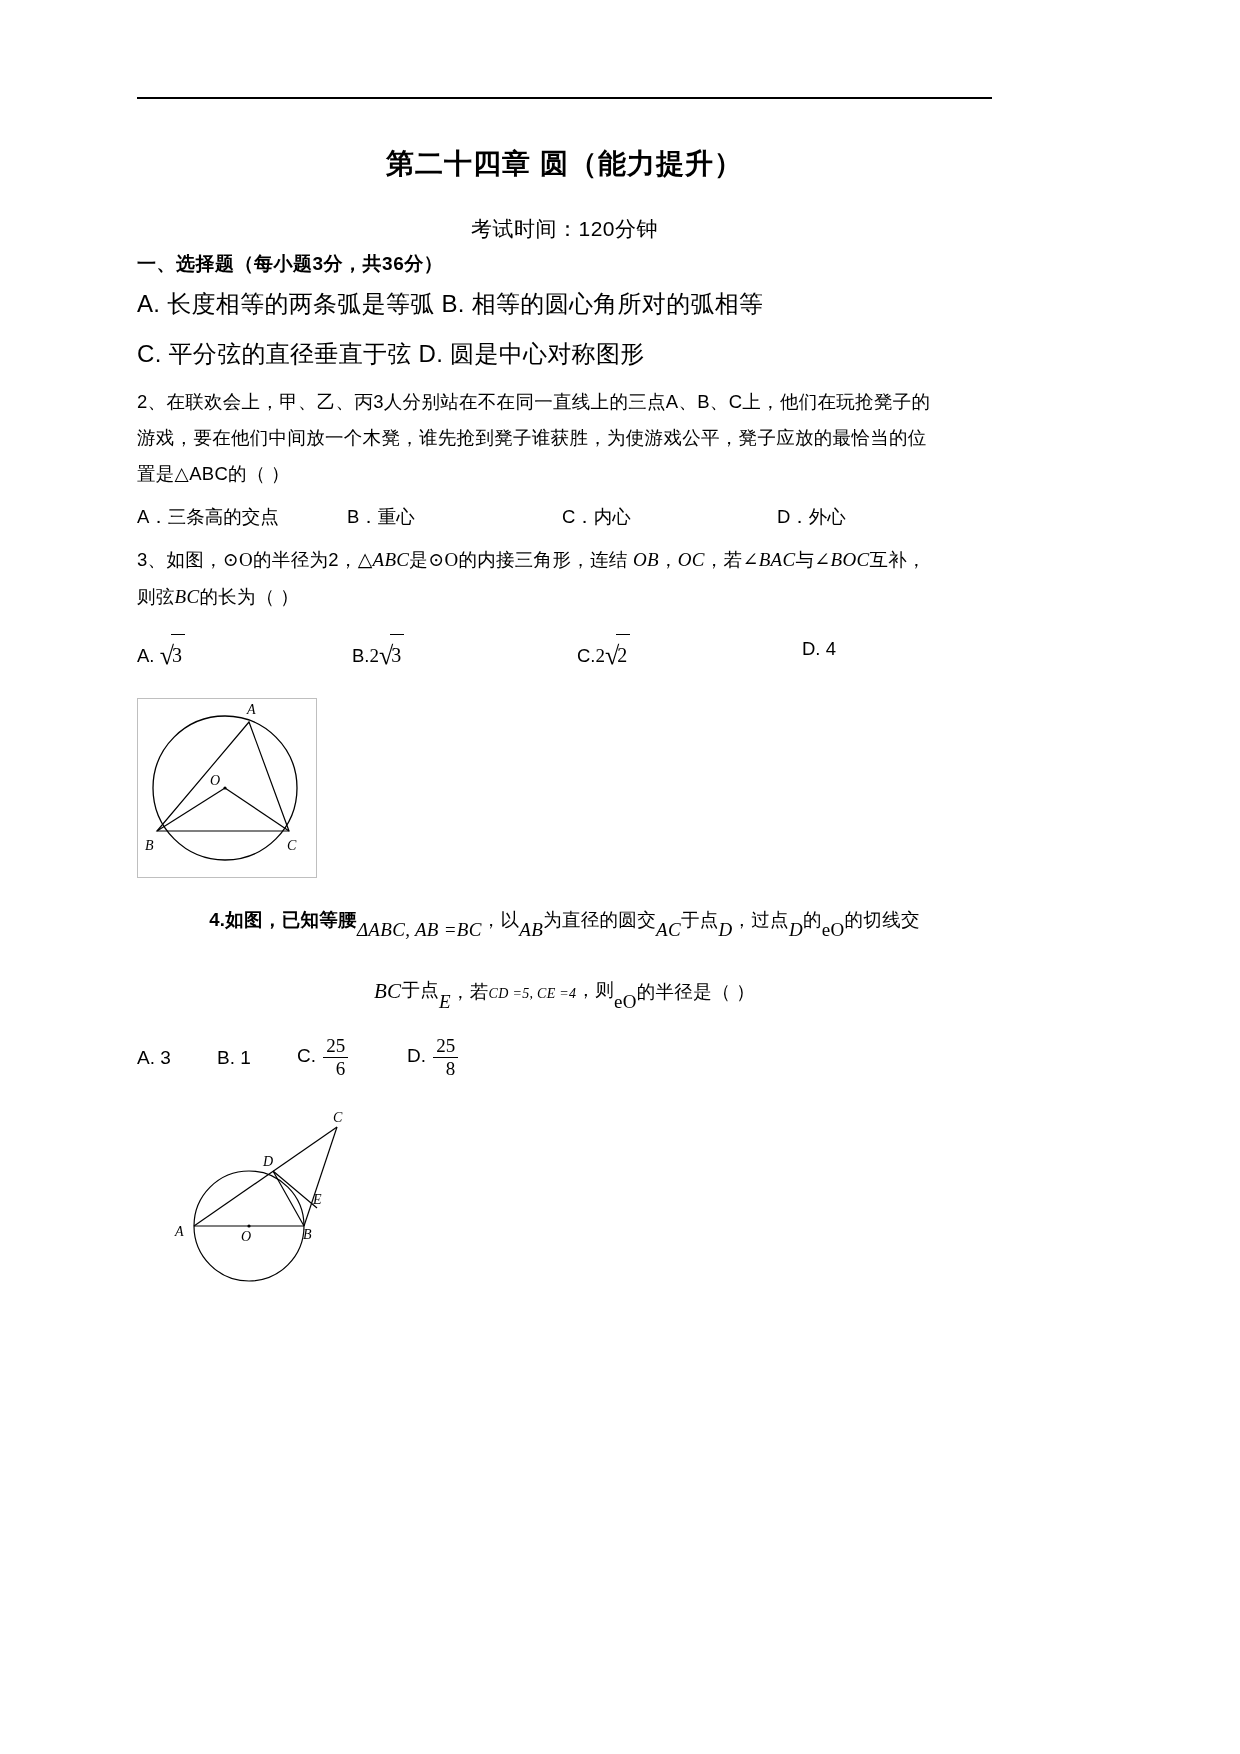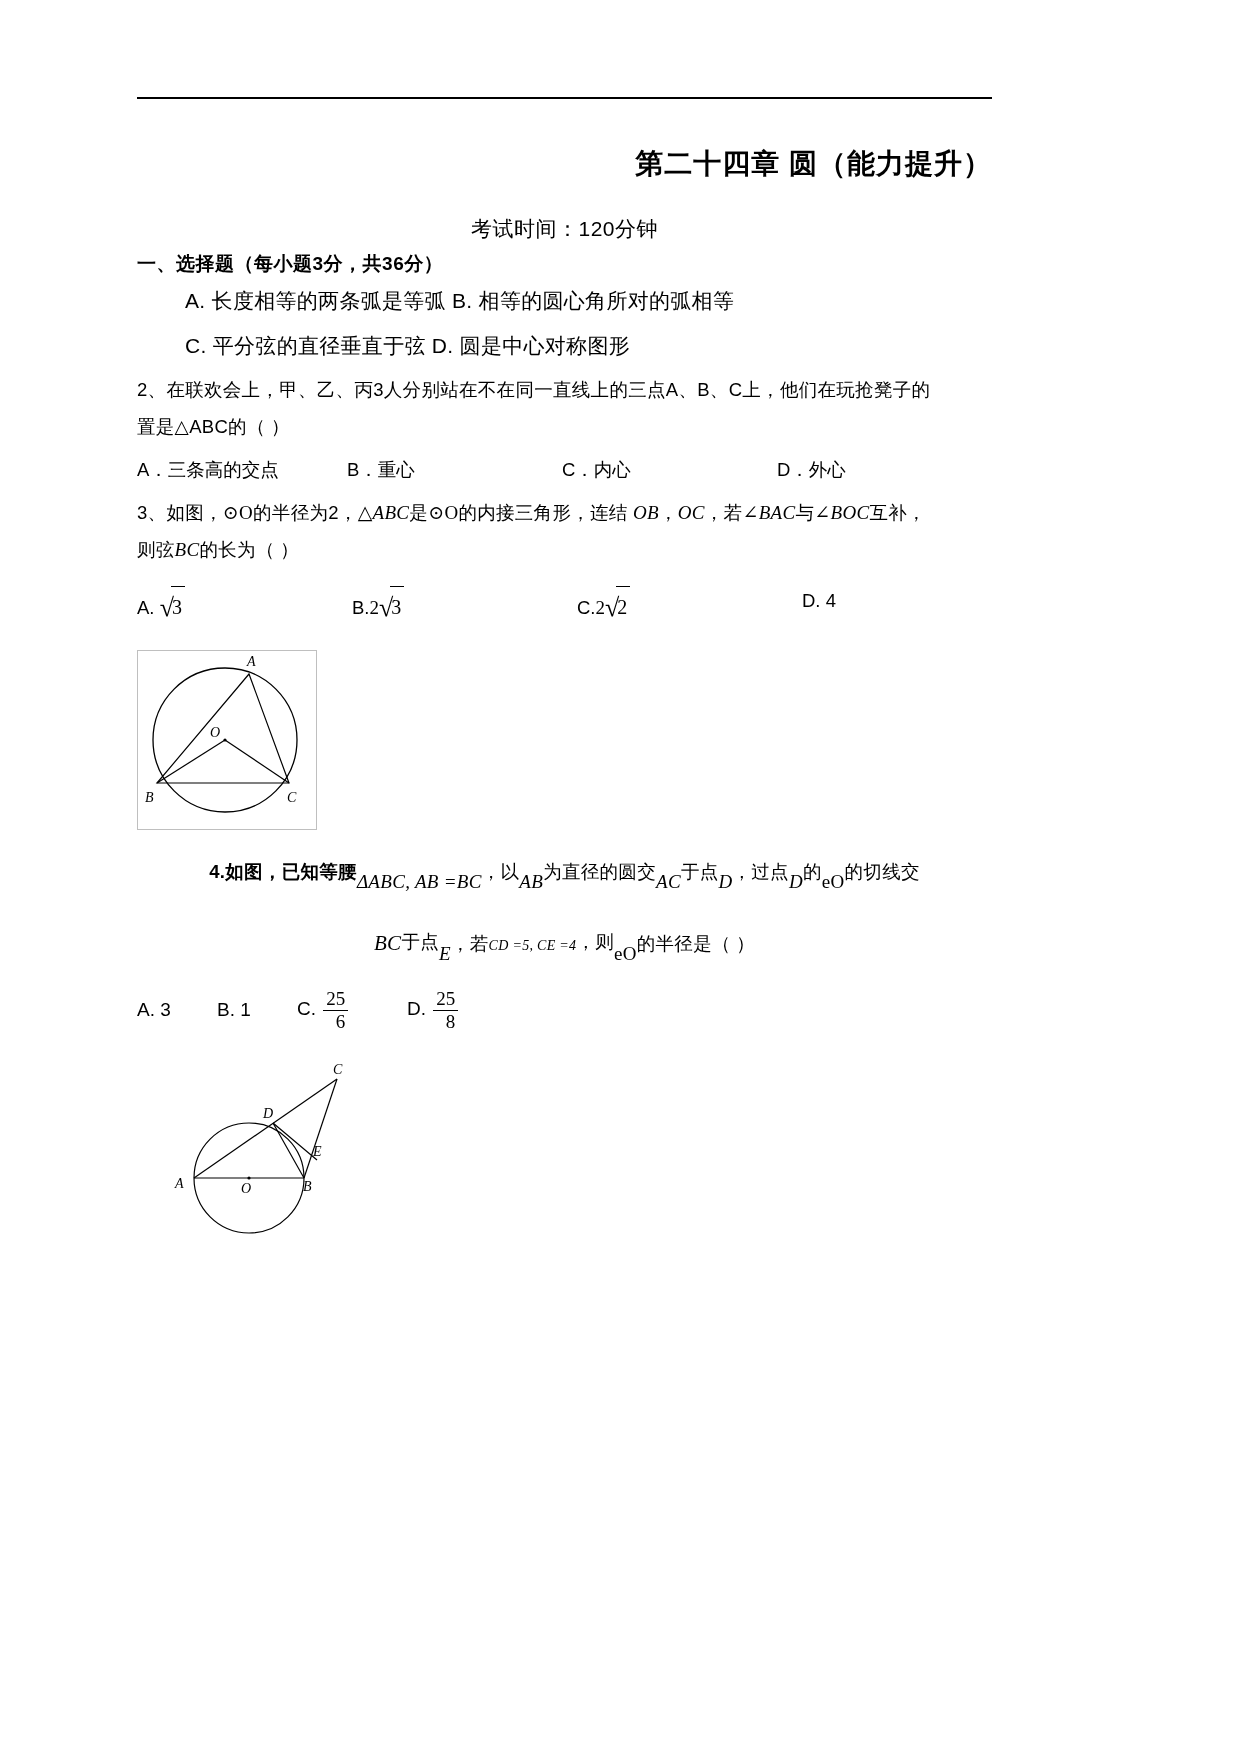--- a/index.html
+++ b/index.html
@@ -29,21 +29,21 @@
     width: 855px;
   }
   .hrule {
     margin-top: 97px;
     border: 0;
     border-top: 2px solid #000;
     width: 855px;
     height: 0;
   }
   .doc-title {
-    text-align: right;
+    text-align: center;
     font-weight: bold;
     font-size: 28px;
     letter-spacing: 1px;
     margin-top: 48px;
     line-height: 1.2;
   }
   .doc-subtitle {
     text-align: center;
     font-weight: normal;
     font-size: 21px;
@@ -57,25 +57,24 @@
     letter-spacing: 0.5px;
   }
   .qline {
     font-size: 18.5px;
     line-height: 1.95;
     margin-top: 6px;
     letter-spacing: 0.3px;
   }
   .qline.tight { margin-top: 0; }
   .opts-row {
-    font-size: 21px;
+    font-size: 24px;
     line-height: 1.95;
     margin-top: 4px;
     letter-spacing: 0.3px;
-    margin-left: 48px;
   }
   .opts-grid {
     display: flex;
     font-size: 18.5px;
     line-height: 2.0;
     margin-top: 6px;
   }
   .opts-grid > span { display: inline-block; }
   .mi {
     font-family: "Liberation Serif", "DejaVu Serif", serif;
@@ -144,20 +143,21 @@
     <div class="doc-title">第二十四章 圆（能力提升）</div>
 
     <div class="doc-subtitle">考试时间：120分钟</div>
 
     <div class="section-head">一、选择题（每小题3分，共36分）</div>
 
     <div class="opts-row">A. 长度相等的两条弧是等弧     B. 相等的圆心角所对的弧相等</div>
     <div class="opts-row">C. 平分弦的直径垂直于弦      D. 圆是中心对称图形</div>
 
     <div class="qline">2、在联欢会上，甲、乙、丙3人分别站在不在同一直线上的三点A、B、C上，他们在玩抢凳子的</div>
+    <div class="qline tight">游戏，要在他们中间放一个木凳，谁先抢到凳子谁获胜，为使游戏公平，凳子应放的最恰当的位</div>
     <div class="qline tight">置是△ABC的（     ）</div>
     <div class="opts-grid">
       <span style="width:210px">A．三条高的交点</span>
       <span style="width:215px">B．重心</span>
       <span style="width:215px">C．内心</span>
       <span>D．外心</span>
     </div>
 
     <div class="qline">
       <span>3、如图，</span><span class="mr">⊙O</span><span>的半径为2，</span><span class="mi">△ABC</span><span>是</span><span class="mr">⊙O</span><span>的内接三角形，连结</span> <span class="mi">OB</span><span>，</span><span class="mi">OC</span><span>，若</span><span class="mi">∠BAC</span><span>与</span><span class="mi">∠BOC</span><span>互补，</span>

